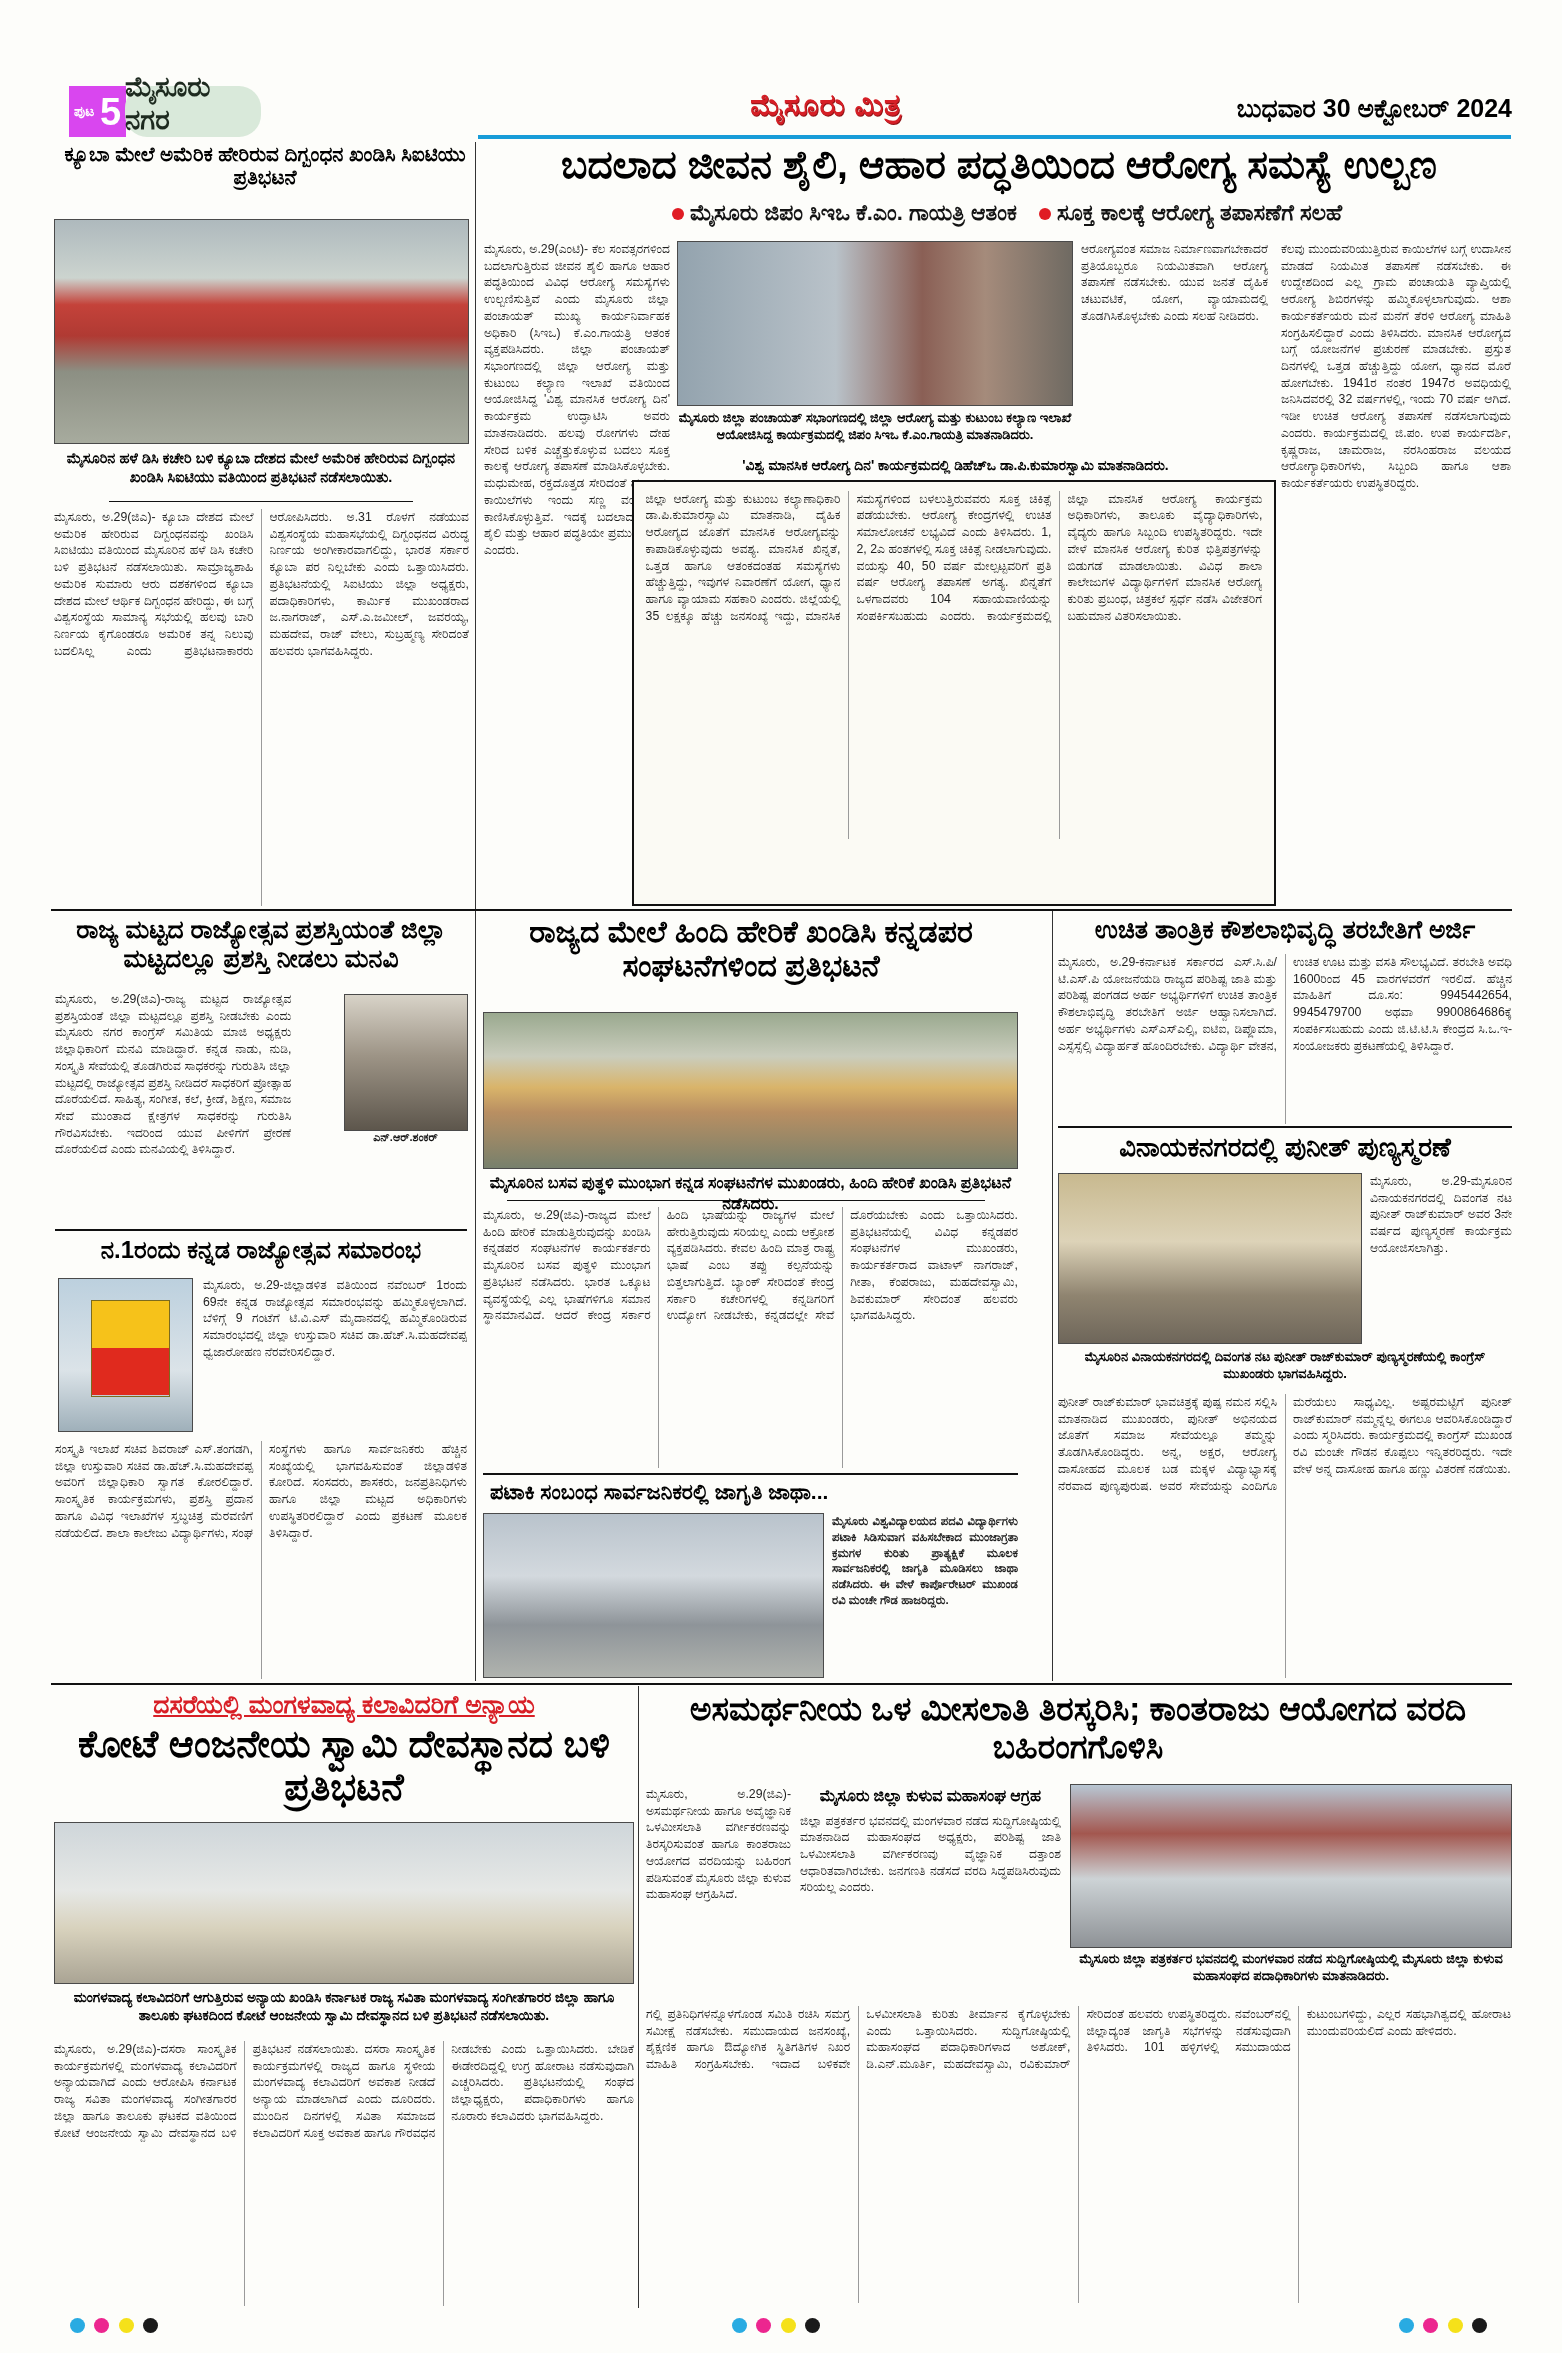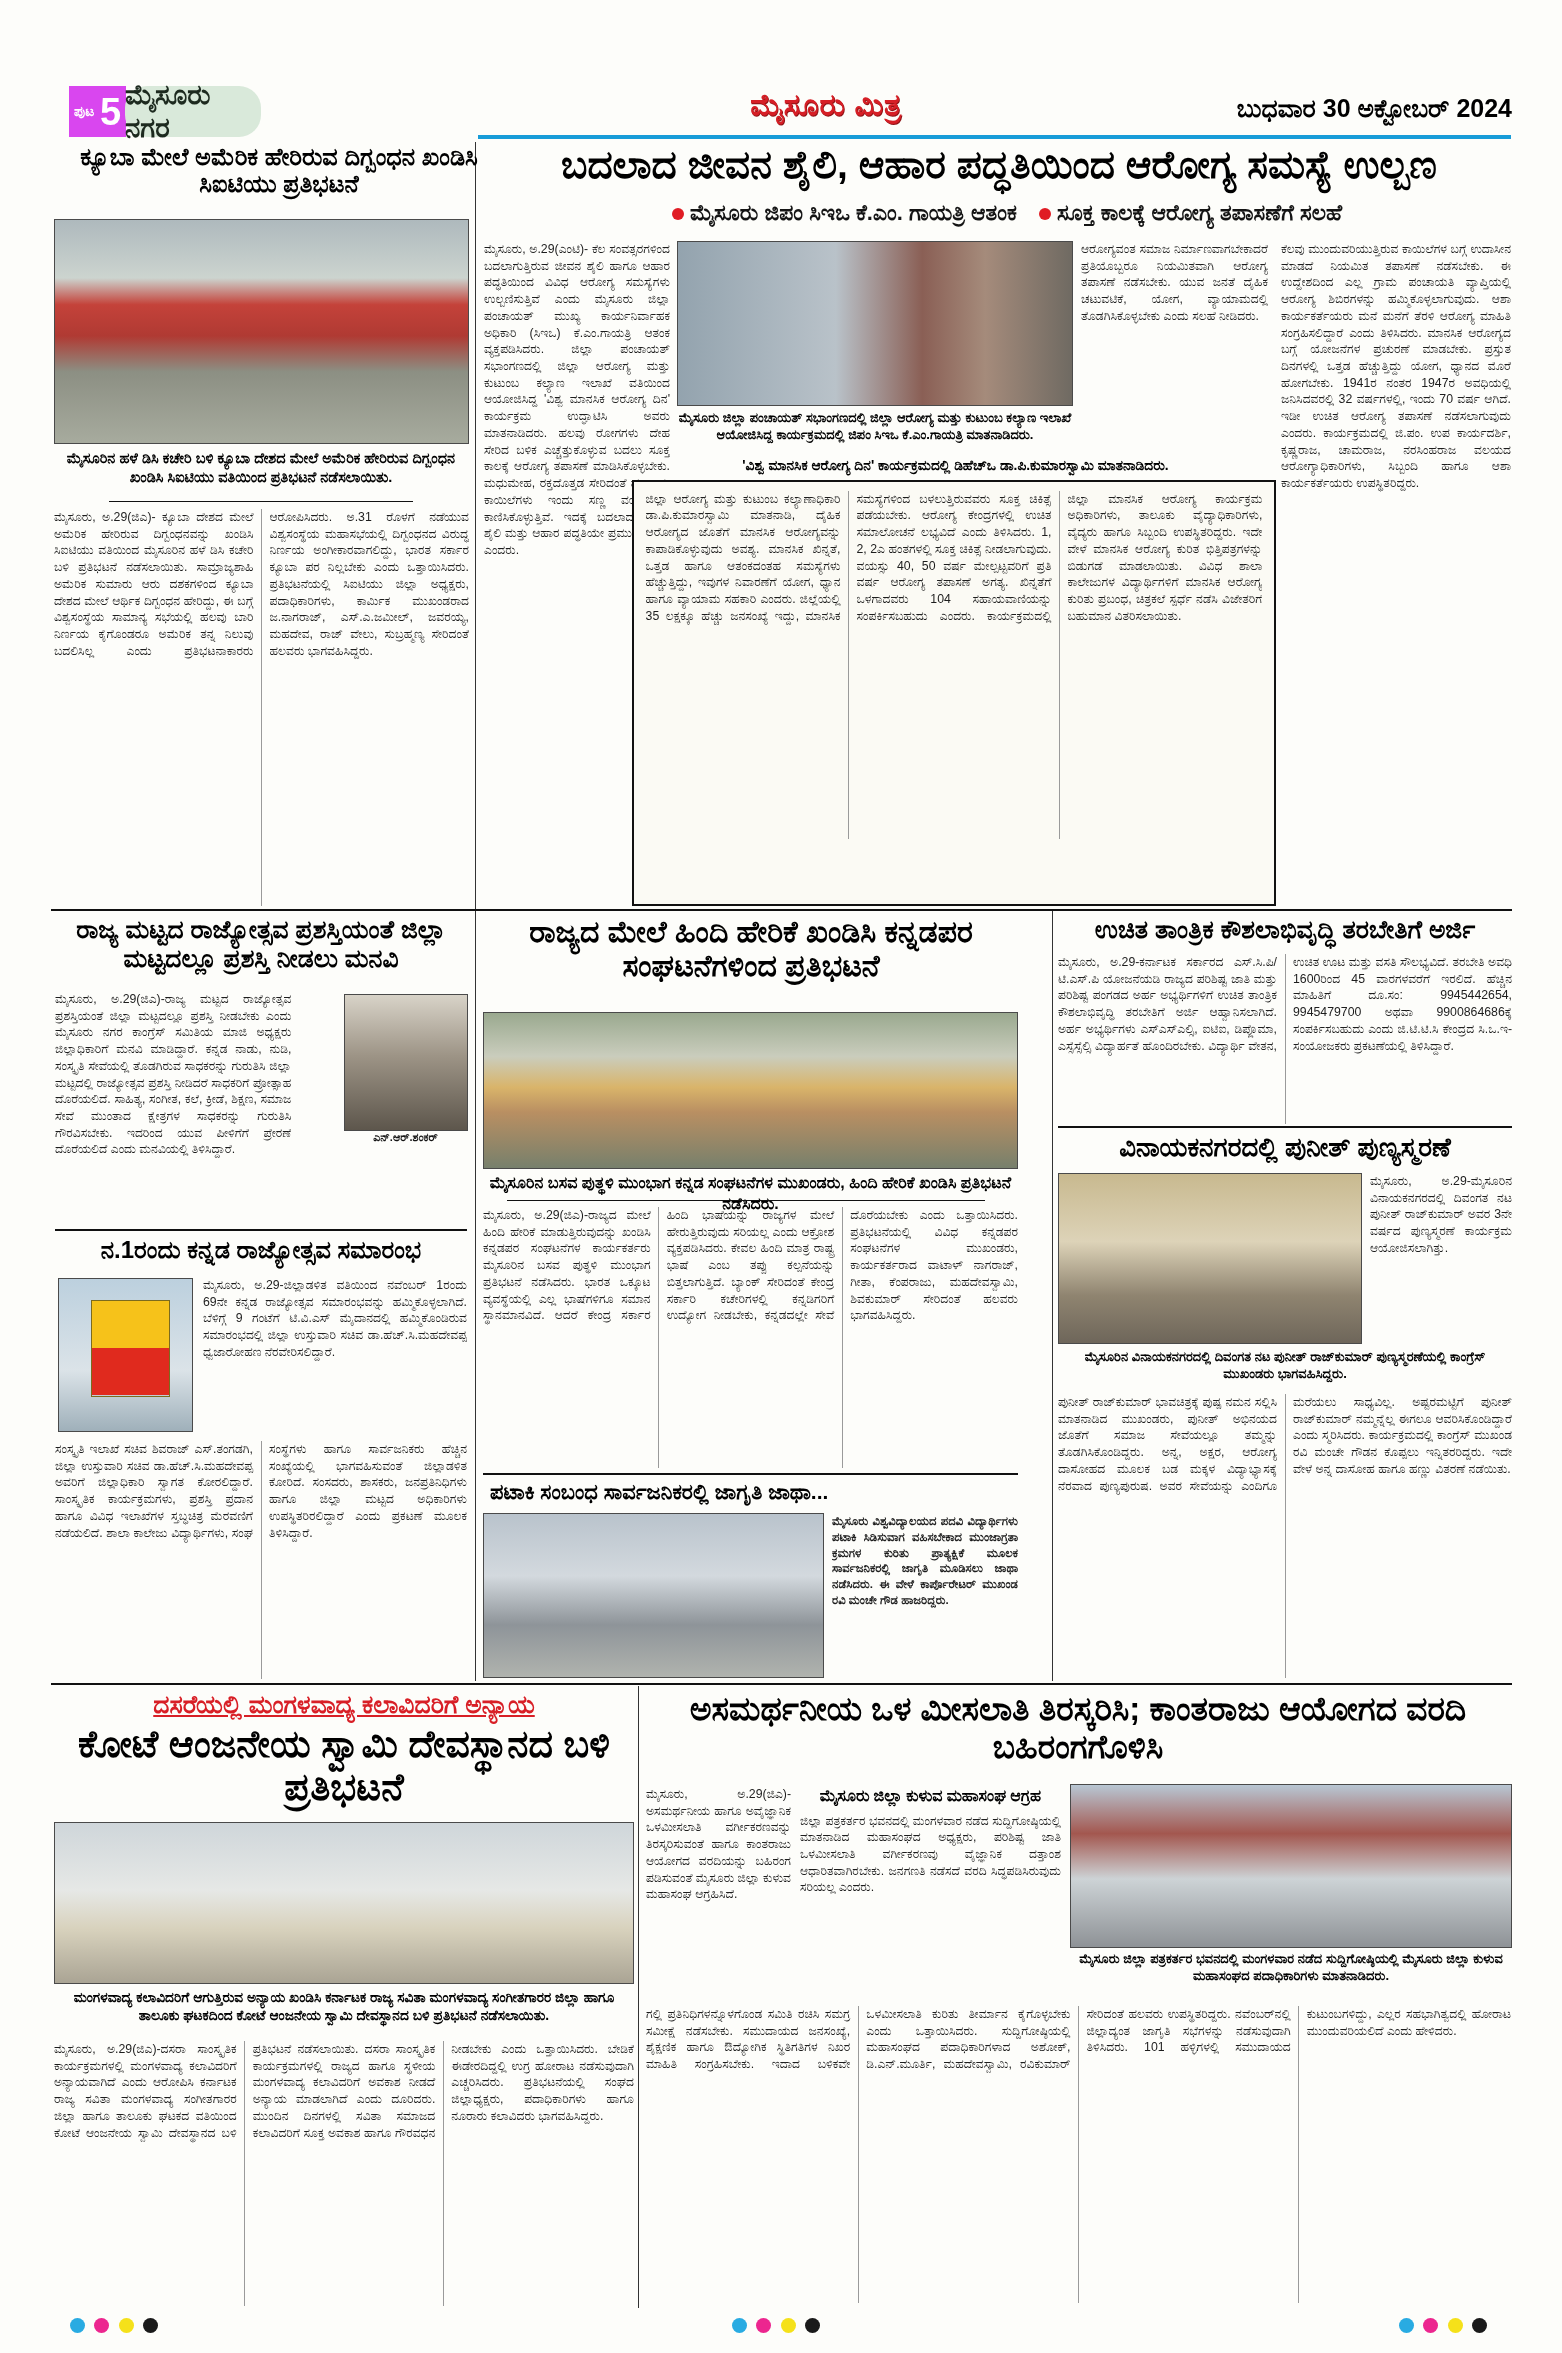--- a/index.html
+++ b/index.html
@@ -18,21 +18,21 @@
   .lrule{background:#111;height:2.2px;}
   .kicker{font-weight:bold;text-align:center;color:#d81f26;text-decoration:underline;}
   .dotred{display:inline-block;width:12.3px;height:12.3px;border-radius:50%;background:#e01c24;
           margin:0 5.8px 0 16px;vertical-align:middle;}
   .regdot{display:inline-block;width:15px;height:15px;border-radius:50%;margin-right:9.4px;}
   .rd-c{background:#29abe2;} .rd-m{background:#ec268f;} .rd-y{background:#f5e11a;} .rd-k{background:#1a1a1a;}
   
   .pagebox{background:#d946ef;color:#fff;display:flex;align-items:center;justify-content:center;gap:5.8px;}
   .pagebox .lbl{font-size:13.8px;font-weight:bold;}
   .pagebox .num{font-size:38px;font-weight:bold;line-height:1;}
-  .sectionbox{background:#d9e9da;display:flex;align-items:center;justify-content:center;
+  .sectionbox{background:#d9e9da;display:flex;align-items:flex-end;justify-content:center;
               font-size:27.5px;font-weight:bold;color:#1d2a1f;border-radius:22px;}
   .masthead{color:#d61f26;font-size:30px;font-weight:bold;text-align:center;
             text-shadow:0.7px 0.7px 0 #8c1114;letter-spacing:0.7px;}
   .dateline{font-size:25px;font-weight:bold;text-align:right;color:#000;}
   .bluerule{background:#189cd8;}
   
   .ph-cuba{background:
      linear-gradient(180deg,#aeb9bd 0%,#ccd4cf 26%,#c4423a 38%,#b03a33 52%,#8c8f83 68%,#a7ab9e 100%);}
   .ph-meeting{background:
      linear-gradient(90deg,#93a3ae 0%,#b9c2c9 40%,#8a5f55 62%,#a58b7b 78%,#6f6a62 100%);}
@@ -58,21 +58,21 @@
   </div>
   <div class="abs sectionbox" style="left:125px;top:86px;width:136px;height:51px;">
     <span>ಮೈಸೂರು ನಗರ</span>
   </div>
   <div class="abs masthead" style="left:674px;top:88px;width:304px;">ಮೈಸೂರು ಮಿತ್ರ</div>
   <div class="abs dateline" style="left:1073px;top:94px;width:439px;">ಬುಧವಾರ 30 ಅಕ್ಟೋಬರ್ 2024</div>
   <div class="abs bluerule" style="left:478px;top:135px;width:1033px;height:4.3px;"></div>
 
   <div class="abs vrule" style="left:475px;top:142px;height:767px;"></div>
 
-  <div class="abs headline" style="left:76px;top:143px;width:406px;font-size:24px;">ಕ್ಯೂಬಾ ಮೇಲೆ ಅಮೆರಿಕ ಹೇರಿರುವ ದಿಗ್ಬಂಧನ ಖಂಡಿಸಿ ಸಿಐಟಿಯು ಪ್ರತಿಭಟನೆ</div>
+  <div class="abs headline" style="left:62px;top:143px;width:406px;font-size:20px;">ಕ್ಯೂಬಾ ಮೇಲೆ ಅಮೆರಿಕ ಹೇರಿರುವ ದಿಗ್ಬಂಧನ ಖಂಡಿಸಿ ಸಿಐಟಿಯು ಪ್ರತಿಭಟನೆ</div>
   <div class="abs photo ph-cuba" style="left:54px;top:219px;width:415px;height:225px;"></div>
   <div class="abs caption" style="left:58px;top:449px;width:406px;font-size:14.5px;">ಮೈಸೂರಿನ ಹಳೆ ಡಿಸಿ ಕಚೇರಿ ಬಳಿ ಕ್ಯೂಬಾ ದೇಶದ ಮೇಲೆ ಅಮೆರಿಕ ಹೇರಿರುವ ದಿಗ್ಬಂಧನ ಖಂಡಿಸಿ ಸಿಐಟಿಯು ವತಿಯಿಂದ ಪ್ರತಿಭಟನೆ ನಡೆಸಲಾಯಿತು.</div>
   <div class="abs" style="left:109px;top:501px;width:304px;height:1.4px;background:#111;"></div>
   <div class="abs body-text cols2" style="left:54px;top:509px;width:415px;height:397px;">ಮೈಸೂರು, ಅ.29(ಜಿಎ)- ಕ್ಯೂಬಾ ದೇಶದ ಮೇಲೆ ಅಮೆರಿಕ ಹೇರಿರುವ ದಿಗ್ಬಂಧನವನ್ನು ಖಂಡಿಸಿ ಸಿಐಟಿಯು ವತಿಯಿಂದ ಮೈಸೂರಿನ ಹಳೆ ಡಿಸಿ ಕಚೇರಿ ಬಳಿ ಪ್ರತಿಭಟನೆ ನಡೆಸಲಾಯಿತು. ಸಾಮ್ರಾಜ್ಯಶಾಹಿ ಅಮೆರಿಕ ಸುಮಾರು ಆರು ದಶಕಗಳಿಂದ ಕ್ಯೂಬಾ ದೇಶದ ಮೇಲೆ ಆರ್ಥಿಕ ದಿಗ್ಬಂಧನ ಹೇರಿದ್ದು, ಈ ಬಗ್ಗೆ ವಿಶ್ವಸಂಸ್ಥೆಯ ಸಾಮಾನ್ಯ ಸಭೆಯಲ್ಲಿ ಹಲವು ಬಾರಿ ನಿರ್ಣಯ ಕೈಗೊಂಡರೂ ಅಮೆರಿಕ ತನ್ನ ನಿಲುವು ಬದಲಿಸಿಲ್ಲ ಎಂದು ಪ್ರತಿಭಟನಾಕಾರರು ಆರೋಪಿಸಿದರು. ಅ.31 ರೊಳಗೆ ನಡೆಯುವ ವಿಶ್ವಸಂಸ್ಥೆಯ ಮಹಾಸಭೆಯಲ್ಲಿ ದಿಗ್ಬಂಧನದ ವಿರುದ್ಧ ನಿರ್ಣಯ ಅಂಗೀಕಾರವಾಗಲಿದ್ದು, ಭಾರತ ಸರ್ಕಾರ ಕ್ಯೂಬಾ ಪರ ನಿಲ್ಲಬೇಕು ಎಂದು ಒತ್ತಾಯಿಸಿದರು. ಪ್ರತಿಭಟನೆಯಲ್ಲಿ ಸಿಐಟಿಯು ಜಿಲ್ಲಾ ಅಧ್ಯಕ್ಷರು, ಪದಾಧಿಕಾರಿಗಳು, ಕಾರ್ಮಿಕ ಮುಖಂಡರಾದ ಜ.ನಾಗರಾಜ್, ಎಸ್.ಎ.ಜಮೀಲ್, ಜವರಯ್ಯ, ಮಹದೇವ, ರಾಜ್ ವೇಲು, ಸುಬ್ರಹ್ಮಣ್ಯ ಸೇರಿದಂತೆ ಹಲವರು ಭಾಗವಹಿಸಿದ್ದರು.</div>
 
   <div class="abs headline" style="left:486px;top:143px;width:1026px;font-size:39px;">ಬದಲಾದ ಜೀವನ ಶೈಲಿ, ಆಹಾರ ಪದ್ಧತಿಯಿಂದ ಆರೋಗ್ಯ ಸಮಸ್ಯೆ ಉಲ್ಬಣ</div>
   <div class="abs" style="left:486px;top:200px;width:1026px;text-align:center;font-size:22px;font-weight:bold;">
     <span class="dotred"></span><span>ಮೈಸೂರು ಜಿಪಂ ಸಿಇಒ ಕೆ.ಎಂ. ಗಾಯತ್ರಿ ಆತಂಕ</span>
     <span class="dotred"></span><span>ಸೂಕ್ತ ಕಾಲಕ್ಕೆ ಆರೋಗ್ಯ ತಪಾಸಣೆಗೆ ಸಲಹೆ</span>
   </div>

